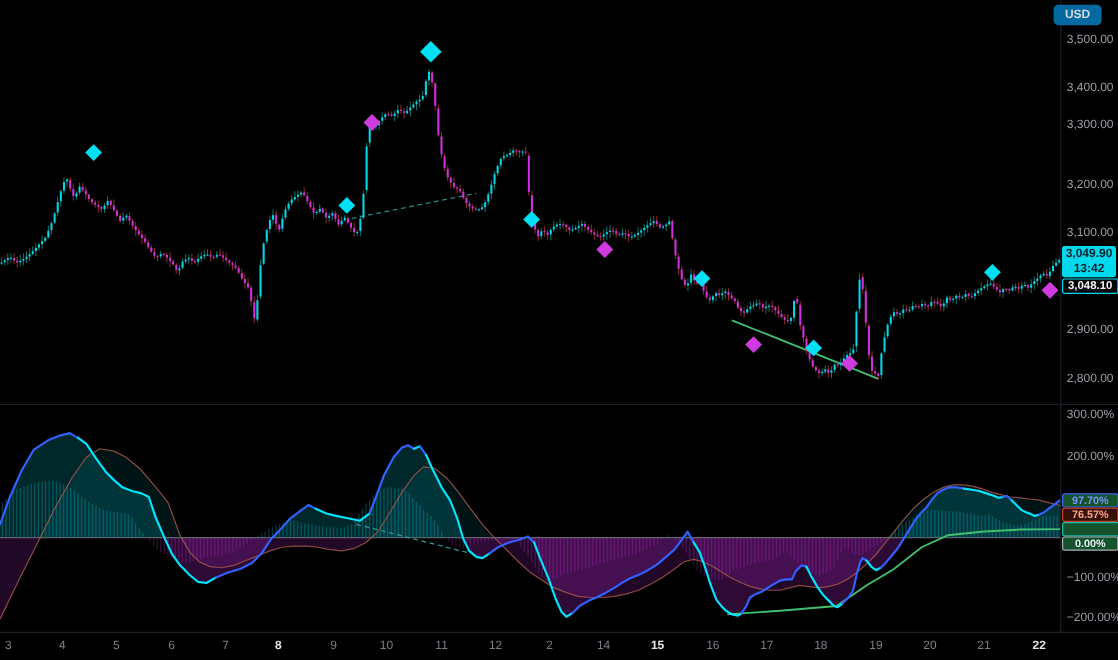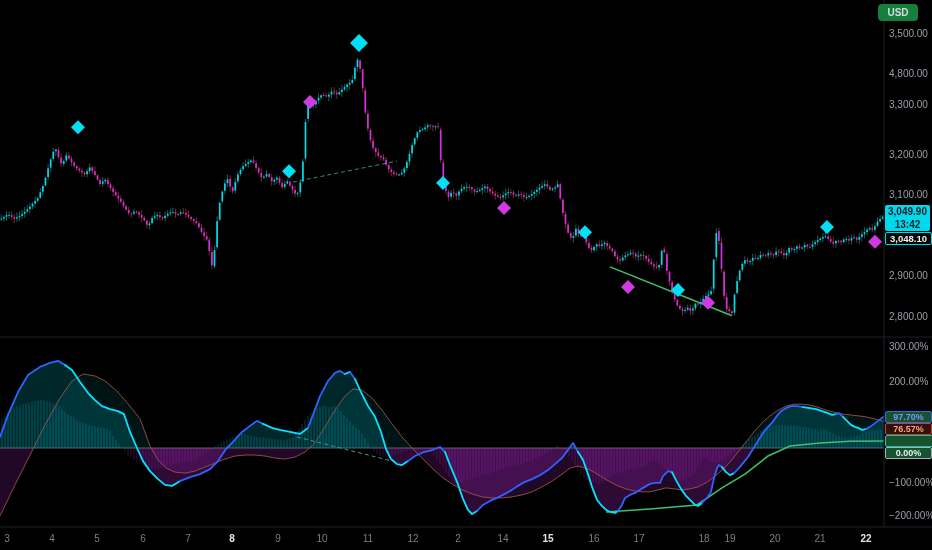--- a/index.html
+++ b/index.html
@@ -1,21 +1,21 @@
 <!DOCTYPE html>
 <html><head>
 <meta charset="utf-8">
 <style>
   html,body{margin:0;padding:0;background:#000;}
   #app{position:relative;width:932px;height:550px;background:#000;overflow:hidden;
        font-family:"Liberation Sans",sans-serif;-webkit-font-smoothing:antialiased;}
   #chart-svg{position:absolute;left:0;top:0;}
   .ttl{position:absolute;left:8px;top:5px;font-size:11px;font-weight:700;color:#d6d9e0;z-index:5;}
   .osc-ttl{position:absolute;left:5px;top:346px;font-size:9.5px;color:#9aa0a9;z-index:5;}
-  .usd-btn{position:absolute;left:878px;top:4px;width:40px;height:17px;background:#15803d;border-radius:4px;
+  .usd-btn{position:absolute;left:878px;top:4px;width:40px;height:17px;background:#0369a1;border-radius:4px;
        color:#d6d9e0;font-size:10px;font-weight:700;display:flex;align-items:center;justify-content:center;z-index:6;}
   .tick{position:absolute;font-size:10px;color:#9b9fa8;transform:translateY(-50%);z-index:4;white-space:nowrap;}
   .ttick{position:absolute;top:533px;font-size:10px;color:#7a7e88;transform:translateX(-50%);z-index:4;}
   .ttick.bold{color:#e2e4e8;font-weight:700;}
   .pbox{position:absolute;left:885px;width:45px;z-index:6;text-align:center;border-radius:2px;}
   .box-last{top:205px;height:26px;background:#00d9ec;color:#06222a;font-size:10px;font-weight:700;line-height:13px;}
   .box-prev{top:232px;height:11px;background:#050505;border:1px solid #00d9ec;color:#f0f3f6;font-size:9.5px;font-weight:700;line-height:11px;}
   .box-pct{height:10px;background:#14532d;font-size:9px;font-weight:700;line-height:10px;}
   .box-main{top:411px;border:1px solid #3a63f0;color:#7d95ff;}
   .box-signal{top:423px;border:1px solid #c04432;color:#ffa089;background:#341009;}
@@ -1058,21 +1058,21 @@
       </g>
       <line x1="0" y1="337" x2="932" y2="337" stroke="#1c2027" stroke-width="1"></line>
       <line x1="0" y1="527" x2="932" y2="527" stroke="#1c2027" stroke-width="1"></line>
       <line x1="884" y1="0" x2="884" y2="527" stroke="#1c2027" stroke-width="1"></line>
     </svg>
 
   <div class="usd-btn">USD</div>
 
   <div id="price-axis">
       <div class="tick" style="left: 889px; top: 33px;">3,500.00</div>
-      <div class="tick" style="left: 889px; top: 73px;">4,800.00</div>
+      <div class="tick" style="left: 889px; top: 73px;">3,400.00</div>
       <div class="tick" style="left: 889px; top: 104px;">3,300.00</div>
       <div class="tick" style="left: 889px; top: 154px;">3,200.00</div>
       <div class="tick" style="left: 889px; top: 194px;">3,100.00</div>
       <div class="tick" style="left: 889px; top: 275px;">2,900.00</div>
       <div class="tick" style="left: 889px; top: 316px;">2,800.00</div>
     </div>
   <div id="osc-axis">
       <div class="tick" style="left: 889px; top: 346px;">300.00%</div>
       <div class="tick" style="left: 889px; top: 381px;">200.00%</div>
       <div class="tick" style="left: 889px; top: 482px;">−100.00%</div>
@@ -1087,21 +1087,21 @@
       <div class="ttick bold" style="left: 232px;">8</div>
       <div class="ttick" style="left: 278px;">9</div>
       <div class="ttick" style="left: 322px;">10</div>
       <div class="ttick" style="left: 368px;">11</div>
       <div class="ttick" style="left: 413px;">12</div>
       <div class="ttick" style="left: 458px;">2</div>
       <div class="ttick" style="left: 503px;">14</div>
       <div class="ttick bold" style="left: 548px;">15</div>
       <div class="ttick" style="left: 594px;">16</div>
       <div class="ttick" style="left: 639px;">17</div>
-      <div class="ttick" style="left: 684px; margin-left: 20px;">18</div>
+      <div class="ttick" style="left: 684px;">18</div>
       <div class="ttick" style="left: 730px;">19</div>
       <div class="ttick" style="left: 775px;">20</div>
       <div class="ttick" style="left: 820px;">21</div>
       <div class="ttick bold" style="left: 866px;">22</div>
     </div>
 
   <div class="pbox box-last">
     <div>3,049.90</div>
     <div>13:42</div>
   </div>

